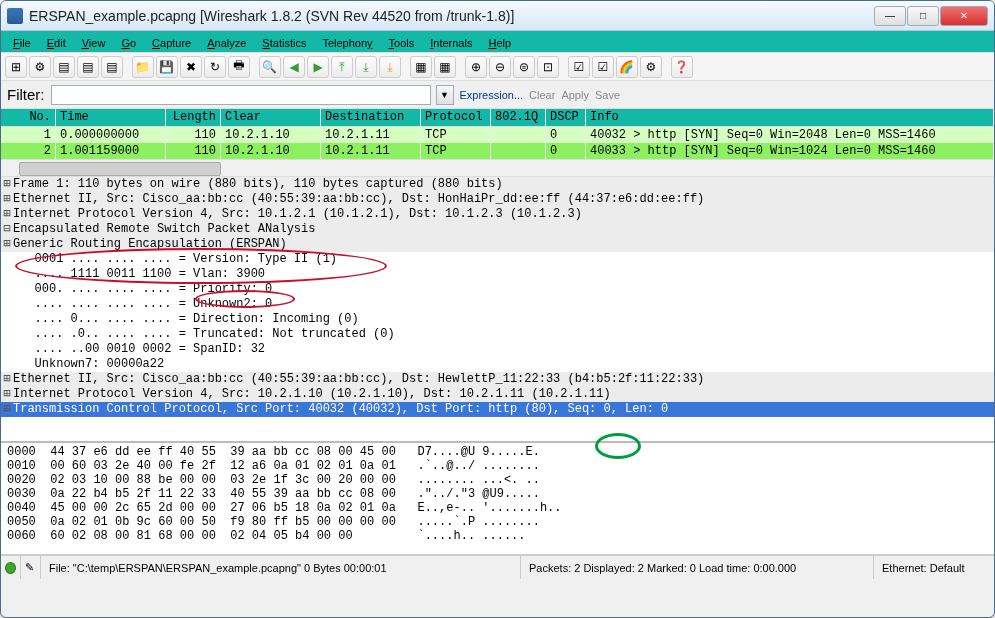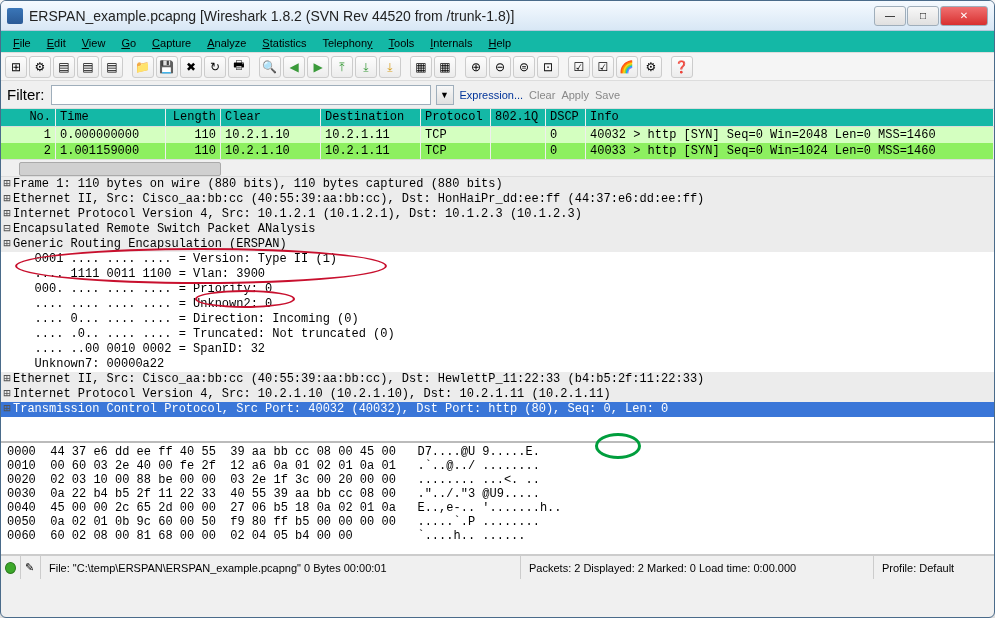--- a/index.html
+++ b/index.html
@@ -348,19 +348,19 @@
 0050  0a 02 01 0b 9c 60 00 50  f9 80 ff b5 00 00 00 00   .....`.P ........
 0060  60 02 08 00 81 68 00 00  02 04 05 b4 00 00         `....h.. ......</div>
 
   <div class="statusbar">
     <div class="sb-cell" style="width:20px;padding:0 4px">
         <div class="sb-dot"></div>
       </div>
     <div class="sb-cell" style="width:20px;padding:0 4px">✎</div>
     <div class="sb-cell" style="flex:0 0 480px">File: "C:\temp\ERSPAN\ERSPAN_example.pcapng" 0 Bytes 00:00:01</div>
     <div class="sb-cell" style="flex:1">Packets: 2 Displayed: 2 Marked: 0 Load time: 0:00.000</div>
-    <div class="sb-cell" style="flex:0 0 120px;border-right:none">Profile: Default</div>
+    <div class="sb-cell" style="flex:0 0 120px;border-right:none">Ethernet: Default</div>
   </div>
 
   <div class="annot-red" style="left:14px; top:247px; width:372px; height:36px;"></div>
   <div class="annot-red" style="left:194px; top:289px; width:100px; height:18px;"></div>
   <div class="annot-green" style="left:594px; top:432px; width:46px; height:26px;"></div>
 </div>
 
 </body></html>

